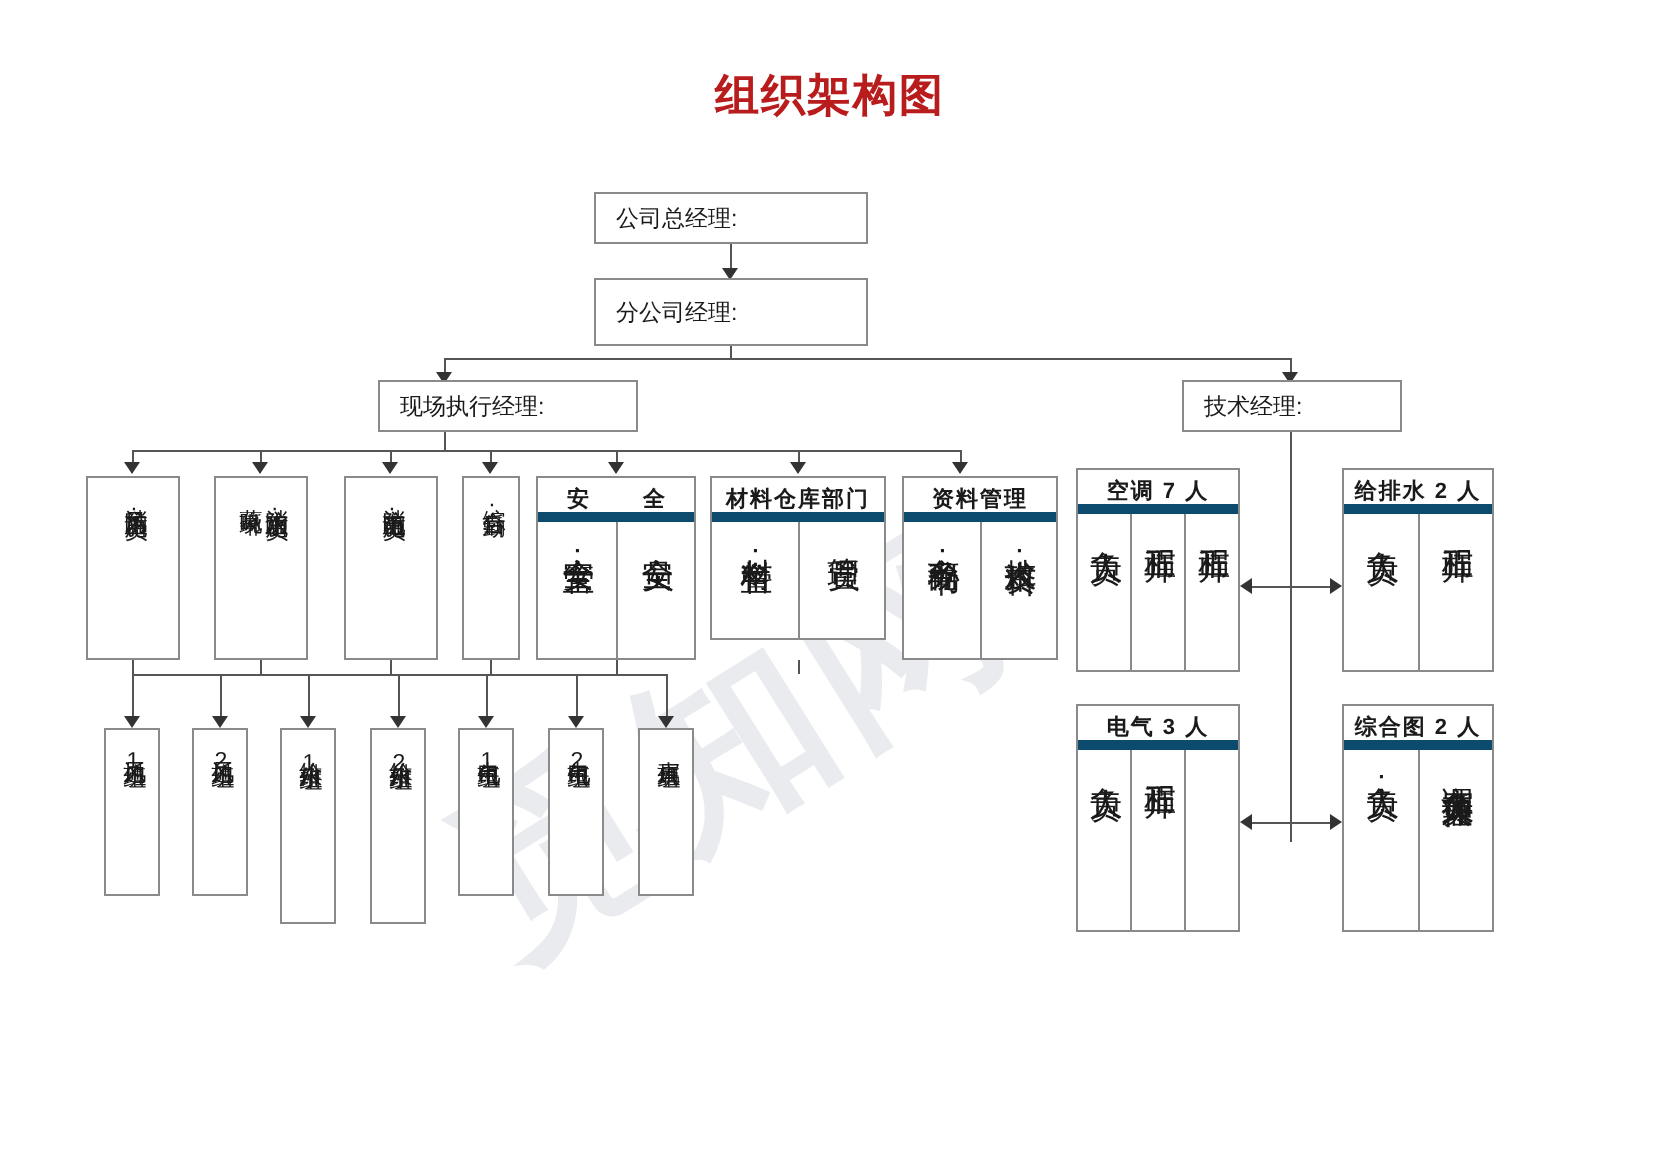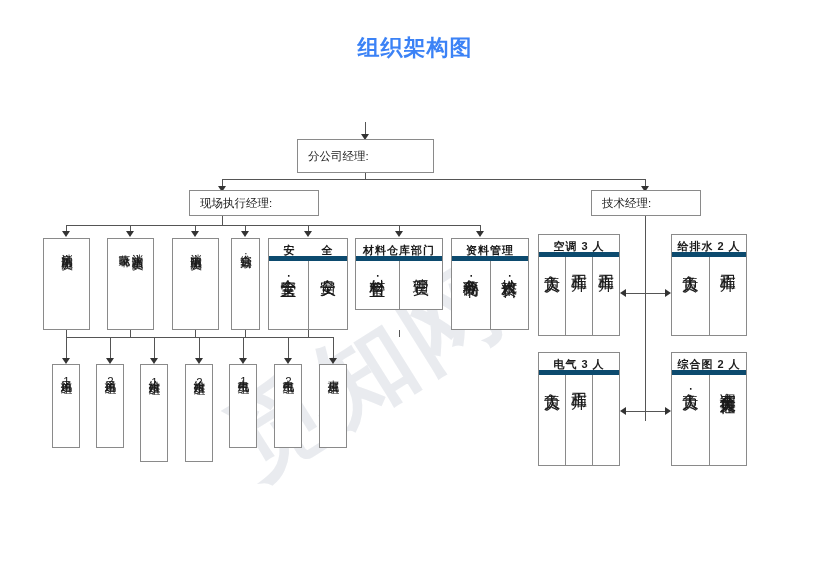--- a/index.html
+++ b/index.html
@@ -33,21 +33,21 @@
   }
 
   
   .title{
     position:absolute;
     left:0;top:33px;width:830px;
     text-align:center;
     font-size:22px;
     font-weight:bold;
     letter-spacing:1px;
-    color:#3b82f6;
+    color:#b91c1c;
     z-index:5;
   }
 
   
   .box{
     position:absolute;
     box-sizing:border-box;
     border:1px solid #8a8a8a;
     background:#ffffff;
     z-index:3;
@@ -137,20 +137,23 @@
 </style>
 </head>
 <body>
 
 <div id="chart">
 
   <div class="watermark">觅知网</div>
 
   <div class="title">组织架构图</div>
 
+  <div class="box hbox" style="left:297px;top:96px;width:137px;height:26px;">
+    <span>公司总经理:</span>
+  </div>
 
   <div class="ln v" style="left:365px;top:122px;height:16px;"></div>
   <div class="arrow-d" style="left:361px;top:134px;"></div>
 
   <div class="box hbox" style="left:297px;top:139px;width:137px;height:34px;">
     <span>分公司经理:</span>
   </div>
 
   <div class="ln v" style="left:365px;top:165px;height:14px;"></div>
   <div class="ln h" style="left:222px;top:179px;width:423px;"></div>
@@ -210,21 +213,21 @@
     <div class="gcols">
       <div class="gcol">
         <span class="vtext">安全主管:</span>
       </div>
       <div class="gcol">
         <span class="vtext">安全员</span>
       </div>
     </div>
   </div>
 
-  <div class="group" style="left:355px;top:238px;width:88px;height:72px;">
+  <div class="group" style="left:355px;top:238px;width:88px;height:82px;">
     <div class="ghead">材料仓库部门</div>
     <div class="gcols">
       <div class="gcol">
         <span class="vtext">材料主管:</span>
       </div>
       <div class="gcol">
         <span class="vtext">管理员</span>
       </div>
     </div>
   </div>
@@ -284,21 +287,21 @@
   <div class="vbox" style="left:274px;top:364px;width:28px;height:84px;">
     <span class="vtext">电气班组2</span>
   </div>
   <div class="vbox" style="left:319px;top:364px;width:28px;height:84px;">
     <span class="vtext">直属班组</span>
   </div>
 
   <div class="ln v" style="left:645px;top:216px;height:205px;"></div>
 
   <div class="group" style="left:538px;top:234px;width:82px;height:102px;">
-    <div class="ghead">空调 3 人</div>
+    <div class="ghead">空调 7 人</div>
     <div class="gcols">
       <div class="gcol">
         <span class="vtext">负责人</span>
       </div>
       <div class="gcol">
         <span class="vtext">工程师</span>
       </div>
       <div class="gcol">
         <span class="vtext">工程师</span>
       </div>

